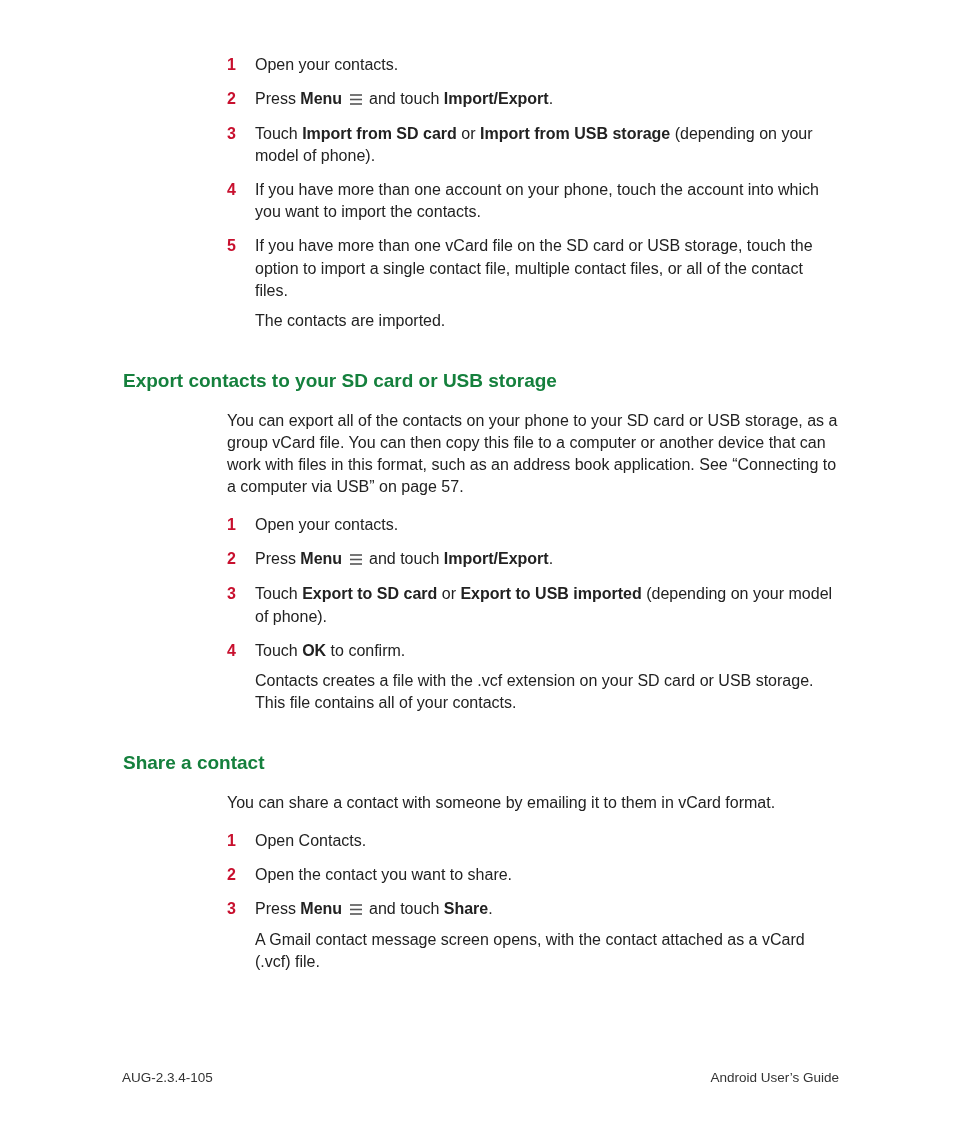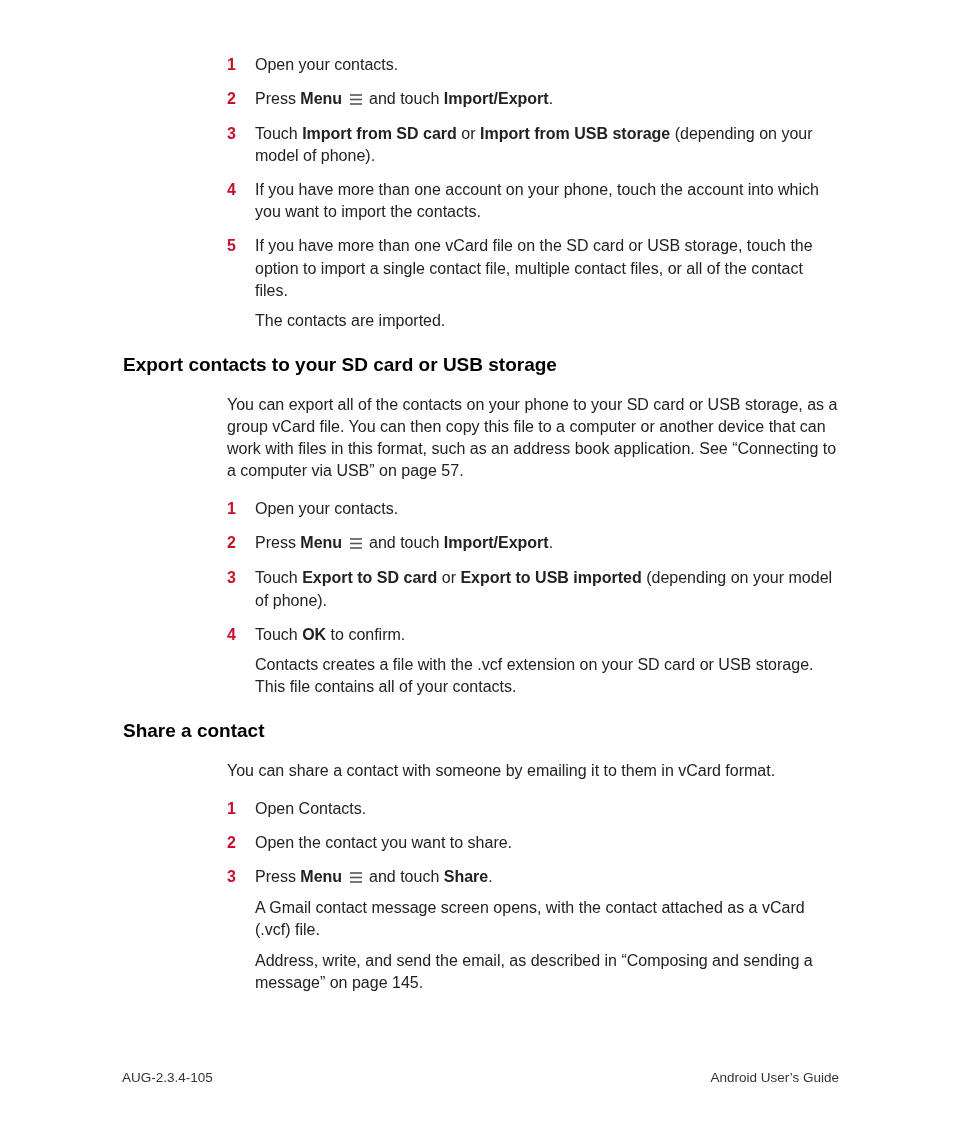--- a/index.html
+++ b/index.html
@@ -47,22 +47,22 @@
     color: #c8102e;
     font-weight: bold;
   }
   .step-body { }
   .step-extra {
     margin-top: 8px;
   }
   h2.section {
     font-size: 19px;
     font-weight: bold;
-    margin: 20px 0 16px 0;
-    color: #000000;
+    margin: 36px 0 16px 0;
+    color: #15803d;
   }
   .intro {
     margin: 0 0 16px 104px;
   }
   b { font-weight: bold; }
   .menu-icon {
     display: inline-block;
     vertical-align: -1px;
     margin: 0 2px;
   }
@@ -150,21 +150,20 @@
           <div class="step-body">Open the contact you want to share.</div>
         </li>
         <li>
           <span class="num">3</span>
           <div class="step-body">Press <b>Menu</b> <span class="menu-icon"><svg width="14" height="11" viewBox="0 0 14 11">
                 <line x1="1" y1="1" x2="13" y2="1" stroke="#555" stroke-width="1.6"></line>
                 <line x1="1" y1="5.5" x2="13" y2="5.5" stroke="#555" stroke-width="1.6"></line>
                 <line x1="1" y1="10" x2="13" y2="10" stroke="#555" stroke-width="1.6"></line>
               </svg></span> and touch <b>Share</b>.</div>
           <div class="step-extra">A Gmail contact message screen opens, with the contact attached as a vCard (.vcf) file.</div>
-          <div class="step-extra">Address, write, and send the email, as described in “Composing and sending a message” on page 145.</div>
         </li>
       </ol>
 
   </div>
 </div>
 
 <div class="footer">
   <span>AUG-2.3.4-105</span>
   <span>Android User’s Guide</span>
 </div>

